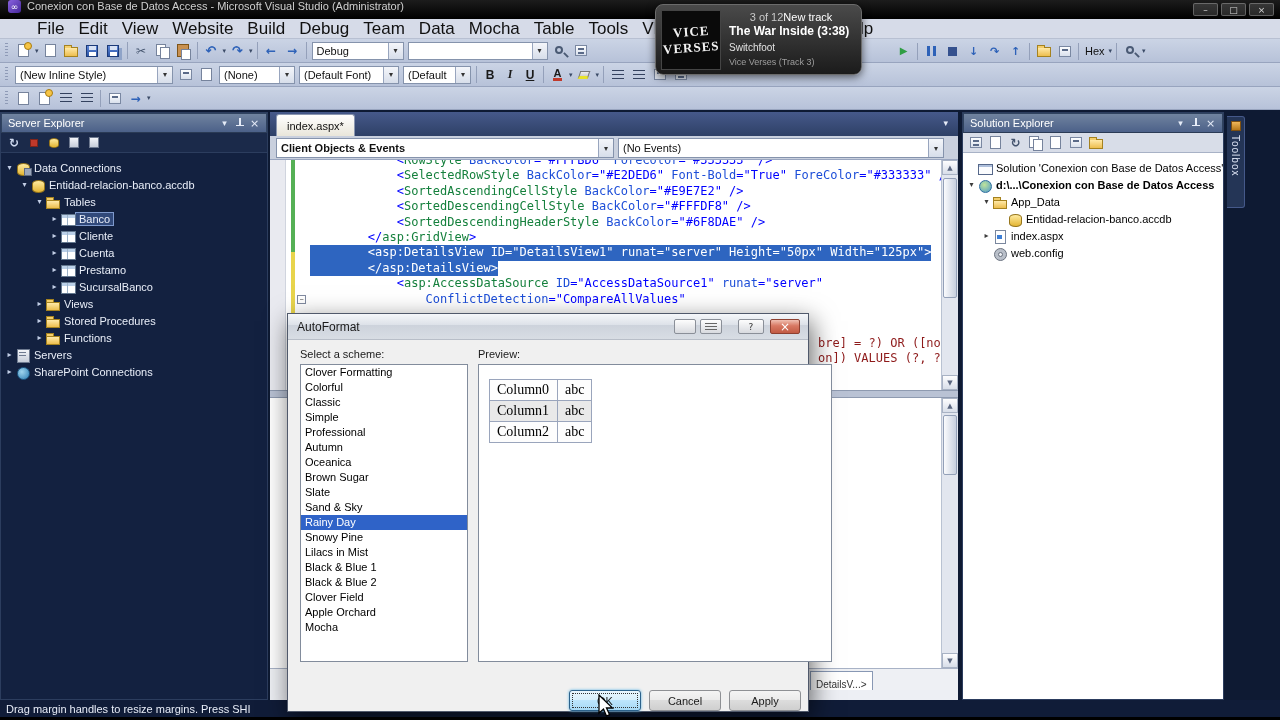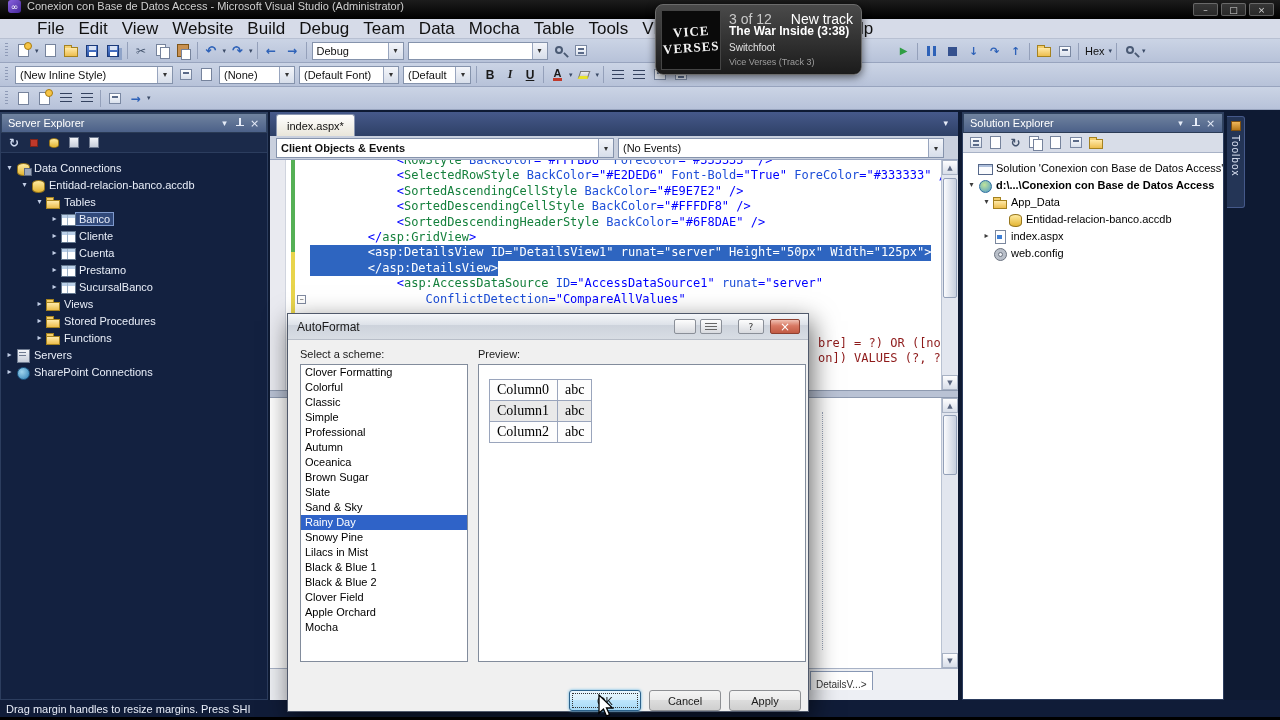--- a/index.html
+++ b/index.html
@@ -159,41 +159,41 @@
 #toolbox-label{writing-mode:vertical-rl;font-size:10px;color:#dde4f4;letter-spacing:1px}
 
 
 #statusbar{position:absolute;left:0;top:700px;width:1280px;height:17px;background:#101c38;color:#e8edf8;font-size:11px;display:flex;align-items:center;padding-left:6px}
 #bottomstrip{position:absolute;left:0;top:717px;width:1280px;height:3px;background:#000}
 
 
 #music{position:absolute;left:655px;top:4px;width:207px;height:71px;background:linear-gradient(#4a4a4a,#1b1b1b);border:1px solid #6b6b6b;border-radius:8px;z-index:45;box-shadow:0 2px 8px rgba(0,0,0,.6)}
 #album-art{position:absolute;left:5px;top:5px;width:60px;height:60px;background:#0a0a0a;border:1px solid #444;display:flex;flex-direction:column;align-items:center;justify-content:center;overflow:hidden}
 .art-line{color:#f2f2f2;font-family:"Liberation Serif",serif;font-weight:bold;font-size:13px;letter-spacing:1px;transform:rotate(-4deg)}
-.mo-line1{position:absolute;left:73px;right:8px;top:6px;font-size:14px;color:#c9c9c9;display:flex;justify-content:space-between}
+.mo-line1{position:absolute;left:73px;right:8px;top:6px;font-size:11px;color:#c9c9c9;display:flex;justify-content:center}
 .mo-new{color:#fff}
 .mo-title{position:absolute;left:73px;top:19px;font-size:12px;font-weight:bold;color:#fff;white-space:nowrap}
 .mo-artist{position:absolute;left:73px;top:37px;font-size:10px;color:#e2e2e2}
 .mo-album{position:absolute;left:73px;top:52px;font-size:9px;color:#9e9e9e}
 
 
 #dialog{position:absolute;left:287px;top:313px;width:522px;height:399px;background:#f0f0f0;border:1px solid #50596b;box-shadow:3px 8px 24px rgba(0,0,0,.6);z-index:40}
 #dlg-title{height:26px;background:linear-gradient(#f5f7fa,#dce1e8 45%,#cdd3dc 46%,#d8dde4);border-bottom:1px solid #b8bec8;display:flex;align-items:center;font-size:12px;color:#1a1a1a;padding-left:9px;position:relative}
 .dbox{position:absolute;top:5px;width:22px;height:15px;background:linear-gradient(#fdfdfd,#d8dadf);border:1px solid #8a8f98;border-radius:2px;display:flex;align-items:center;justify-content:center;font-size:9px;color:#333;font-family:"DejaVu Sans",sans-serif}
 #dlg-box1{right:112px}#dlg-box2{right:86px}
 #dlg-box2 i{display:block;width:12px;height:1px;background:#666;box-shadow:0 3px 0 #666,0 -3px 0 #666}
 #dlg-help{right:44px;width:26px}
 #dlg-help::before{content:"?"}
 #dlg-close{right:8px;width:30px;background:linear-gradient(#f0c0b2,#d87862 45%,#c25b44);border-color:#8e4030;color:#fff}
 #dlg-close::before{content:"×";font-size:12px}
 .dlg-label{position:absolute;font-size:11px;color:#1a1a1a}
 #scheme-list{position:absolute;left:12px;top:50px;width:168px;height:298px;background:#fff;border:1px solid #828c9c;font-size:11px;overflow:hidden}
 .opt{height:15px;line-height:15px;padding-left:4px;white-space:nowrap;color:#000}
 .selopt{background:#2f63c8;color:#fff}
-#preview-box{position:absolute;left:190px;top:50px;width:328px;height:298px;background:#fff;border:1px solid #828c9c}
+#preview-box{position:absolute;left:190px;top:50px;width:354px;height:298px;background:#fff;border:1px solid #828c9c}
 #preview-table{border-collapse:collapse;margin:14px 0 0 10px;font-family:"Liberation Serif",serif;font-size:14px;color:#000}
 #preview-table td{border:1px solid #9aa5bc;padding:1px 7px;height:21px;background:#fdfdfd}
 #preview-table td:first-child{min-width:68px}
 #preview-table td:last-child{min-width:30px}
 #preview-table tr.alt td{background:#e9e9e9}
 .btn{position:absolute;top:376px;width:72px;height:21px;background:linear-gradient(#f4f4f4,#ebebeb 45%,#dddddd 46%,#cfcfcf);border:1px solid #8e9094;border-radius:3px;font-size:11px;color:#1a1a1a;display:flex;align-items:center;justify-content:center}
 #ok-btn{left:281px;background:linear-gradient(#eaf6fd,#d9f0fc 45%,#bee6fd 46%,#a7d9f5);border-color:#2c628b;box-shadow:0 0 3px #5ab4e4;outline:1px dotted #333;outline-offset:-4px}
 #cancel-btn{left:361px}
 #apply-btn{left:441px}
 

